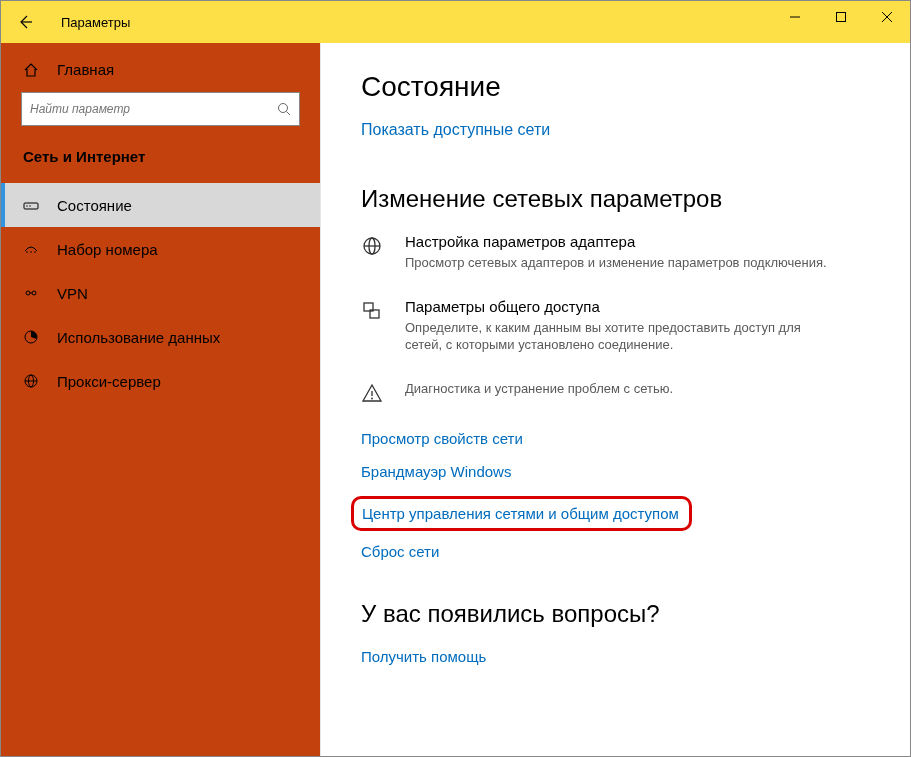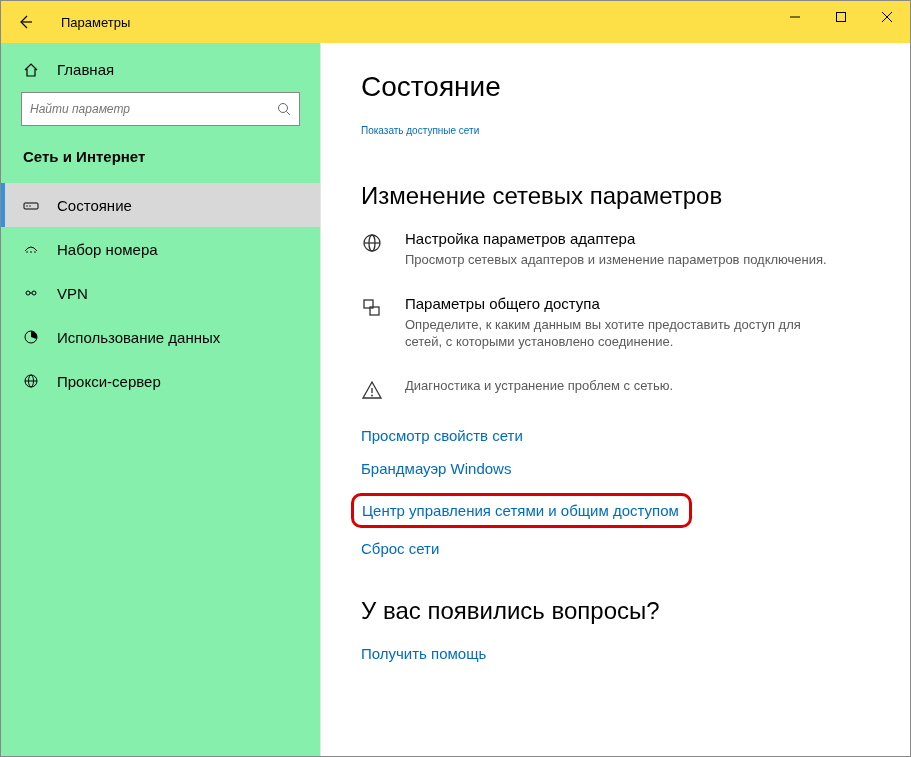--- a/index.html
+++ b/index.html
@@ -40,21 +40,21 @@
     display:flex; align-items:center; justify-content:center;
     font-size: 11px;
     color: #000;
   }
   .app {
     display: flex;
     height: calc(757px - 42px);
   }
   .sidebar {
     width: 320px;
-    background: #86efac;
+    background: #c2410c;
     padding-top: 18px;
     height: 100%;
     border-right: 1px solid #e6e6e6;
   }
   .home-row {
     display:flex; align-items:center;
     padding: 0 22px 14px 22px;
     font-size: 15px;
   }
   .home-row .icon { width: 20px; margin-right: 14px; }
@@ -97,21 +97,21 @@
     padding: 28px 40px 20px 40px;
     overflow-y: auto;
   }
   .page-title {
     font-size: 28px;
     font-weight: 400;
     margin-bottom: 18px;
   }
   .link {
     color: #006cbe;
-    font-size: 10px;
+    font-size: 16px;
     margin-bottom: 22px;
     display:inline-block;
   }
   .section-title {
     font-size: 24px;
     font-weight: 400;
     margin-top: 24px;
     margin-bottom: 20px;
   }
   .option {

